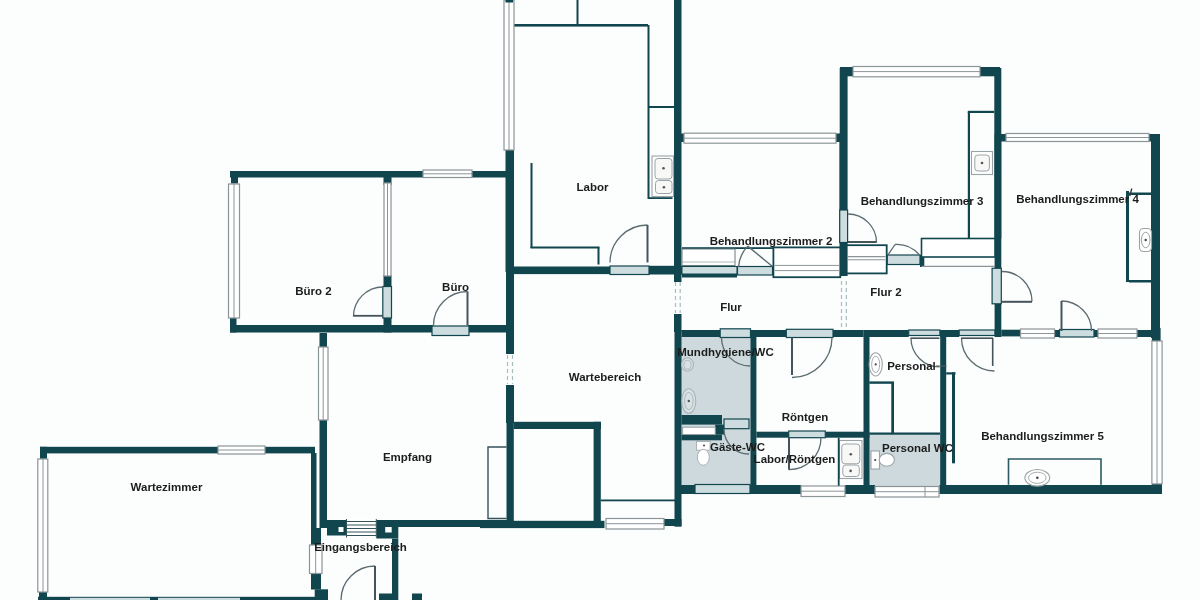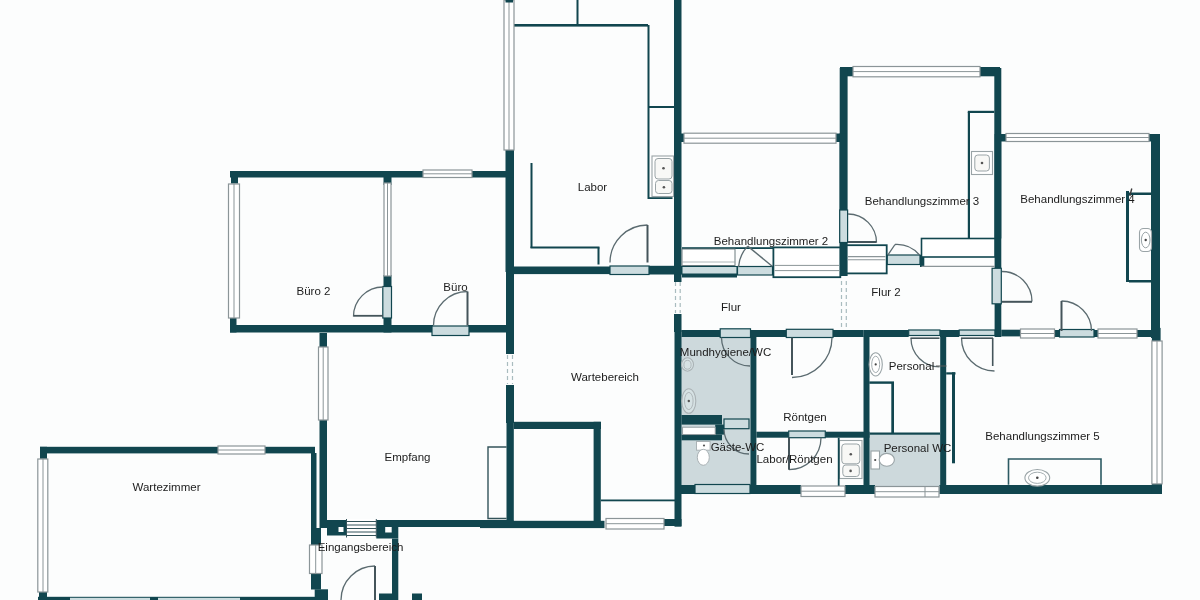--- a/index.html
+++ b/index.html
@@ -1,16 +1,16 @@
 <!DOCTYPE html>
 <html><head>
 <meta charset="utf-8">
 <style>
   html,body{margin:0;padding:0;background:#ffffff;}
-  #plan{width:1200px;height:600px;position:relative;font-family:"Liberation Sans", sans-serif;}
+  #plan{width:1200px;height:600px;position:relative;font-family:"Liberation Sans", sans-serif;font-weight:bold;}
   svg{display:block;}
   .lbl{font-family:"Liberation Sans", sans-serif;font-size:11.5px;fill:#1c1c1c;text-anchor:middle;-webkit-font-smoothing:antialiased;}
 </style>
 </head>
 <body>
 <div id="plan">
 <svg width="1200" height="600" viewBox="0 0 1200 600">
 
 <rect x="0" y="0" width="1200" height="600" fill="#fcfdfd"></rect>
 <g id="fills">

